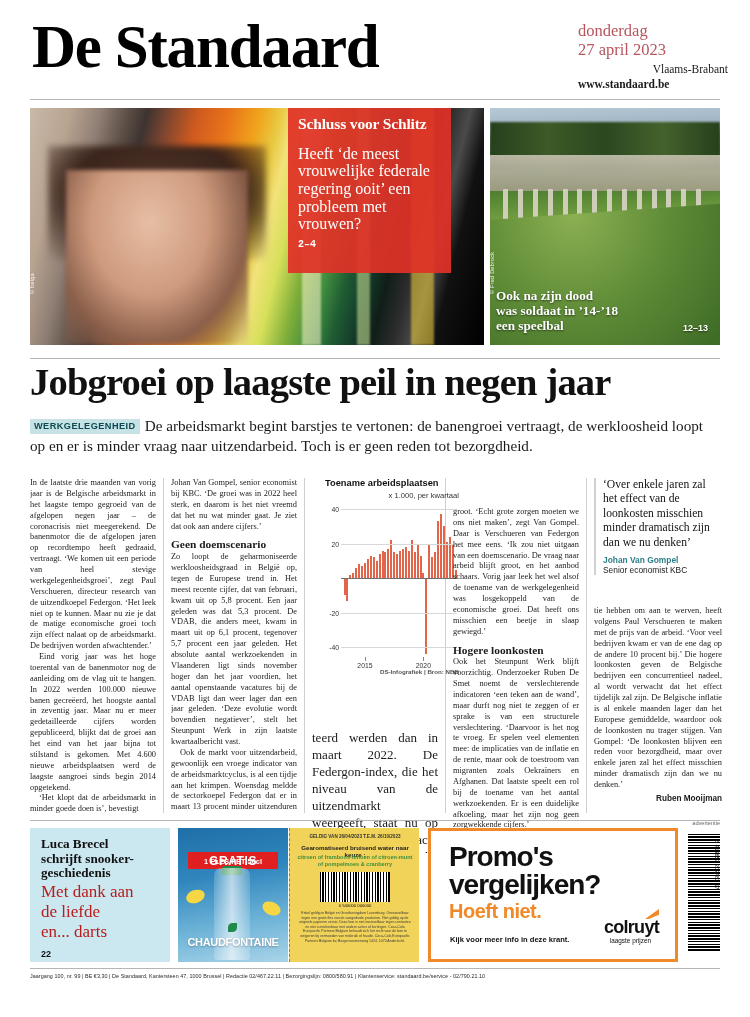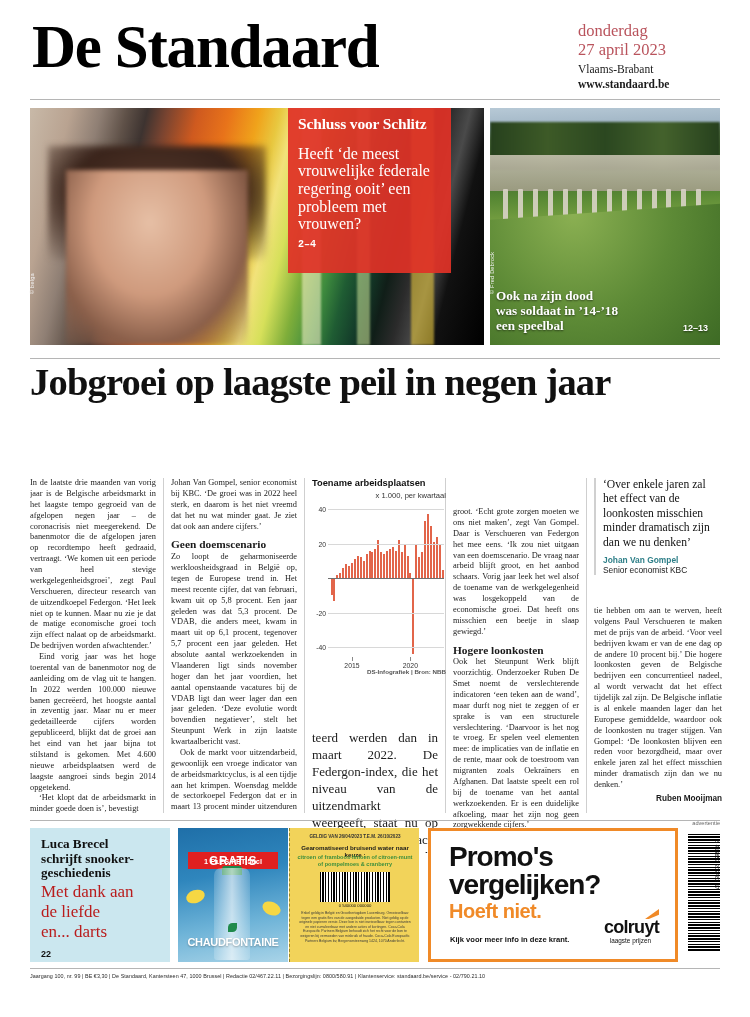--- a/index.html
+++ b/index.html
@@ -23,21 +23,21 @@
   }
   .masthead-right {
     position: absolute; right: 22px; top: 21px; width: 150px; text-align: left;
   }
   .md-day, .md-date {
     font-family: "Liberation Serif", serif;
     color: #b9535c; font-size: 16.5px; line-height: 1.18; font-weight: normal;
   }
   .md-region {
     font-family: "Liberation Serif", serif;
-    color: #1a1a1a; font-size: 11.5px; margin-top: 3px; line-height: 1.2;
+    color: #1a1a1a; font-size: 11.5px; margin-top: 3px; line-height: 1.2; text-align: right;
   }
   .md-site {
     font-family: Liberation Serif, serif;
     color: #1a1a1a; font-size: 11.5px; font-weight: bold; line-height: 1.25;
   }
   .rule-top {
     position: absolute; left: 30px; top: 99px; width: 690px; height: 1px;
     background: #b5b5b5;
   }
 
@@ -208,21 +208,21 @@
   .c1 { left: 0; }
   .c2 { left: 141px; }
   .c4 { left: 423px; margin-top: 29px; }
 
   .col-divider {
     position: absolute; top: 0; width: 1px; height: 335px; background: #cfcfcf;
   }
 
   
   .chartbox {
-    position: absolute; left: 282px; top: 0; width: 134px; height: 207px;
+    position: absolute; left: 295px; top: 0; width: 134px; height: 207px;
   }
   .chart-title {
     font-family: "Liberation Sans", sans-serif;
     font-size: 9.3px; font-weight: bold; color: #111; line-height: 1.15;
   }
   .chart-sub {
     font-family: "Liberation Sans", sans-serif;
     font-size: 7.6px; color: #333; margin-top: 2px; text-align: right;
   }
   .chart-plot {
@@ -535,20 +535,23 @@
       <div class="tg-line">Ook na zijn dood</div>
       <div class="tg-line">was soldaat in ’14-’18</div>
       <div class="tg-line">een speelbal</div>
       <div class="tg-page">12–13</div>
     </div>
   </div>
 
   <div class="rule-underphoto"></div>
 
   <div class="headline">Jobgroei op laagste peil in negen jaar</div>
+  <div class="lead">
+    <span class="lead-tag">WERKGELEGENHEID</span><span>De arbeidsmarkt begint barstjes te vertonen: de banengroei vertraagt, de werkloosheid loopt op en er is minder vraag naar uitzendarbeid. Toch is er geen reden tot bezorgdheid.</span>
+  </div>
 
   <div class="cols">
 
     <div class="col-divider" style="left:133px"></div>
     <div class="col-divider" style="left:274px"></div>
     <div class="col-divider" style="left:415px"></div>
     <div class="col-divider" style="left:556px"></div>
 
     <div class="col c1">
       <p class="first">In de laatste drie maanden van vorig jaar is de Belgische arbeidsmarkt in het laagste tempo gegroeid van de afgelopen negen jaar – de coronacrisis niet meegerekend. De banenmotor die de afgelopen jaren op recordtempo heeft gedraaid, vertraagt. ‘We komen uit een periode van heel stevige werkgelegenheidsgroei’, zegt Paul Verschueren, directeur research van de uitzendkoepel Federgon. ‘Het leek niet op te kunnen. Maar nu zie je dat de matige economische groei toch zijn effect nalaat op de arbeidsmarkt. De bedrijven worden afwachtender.’</p>

